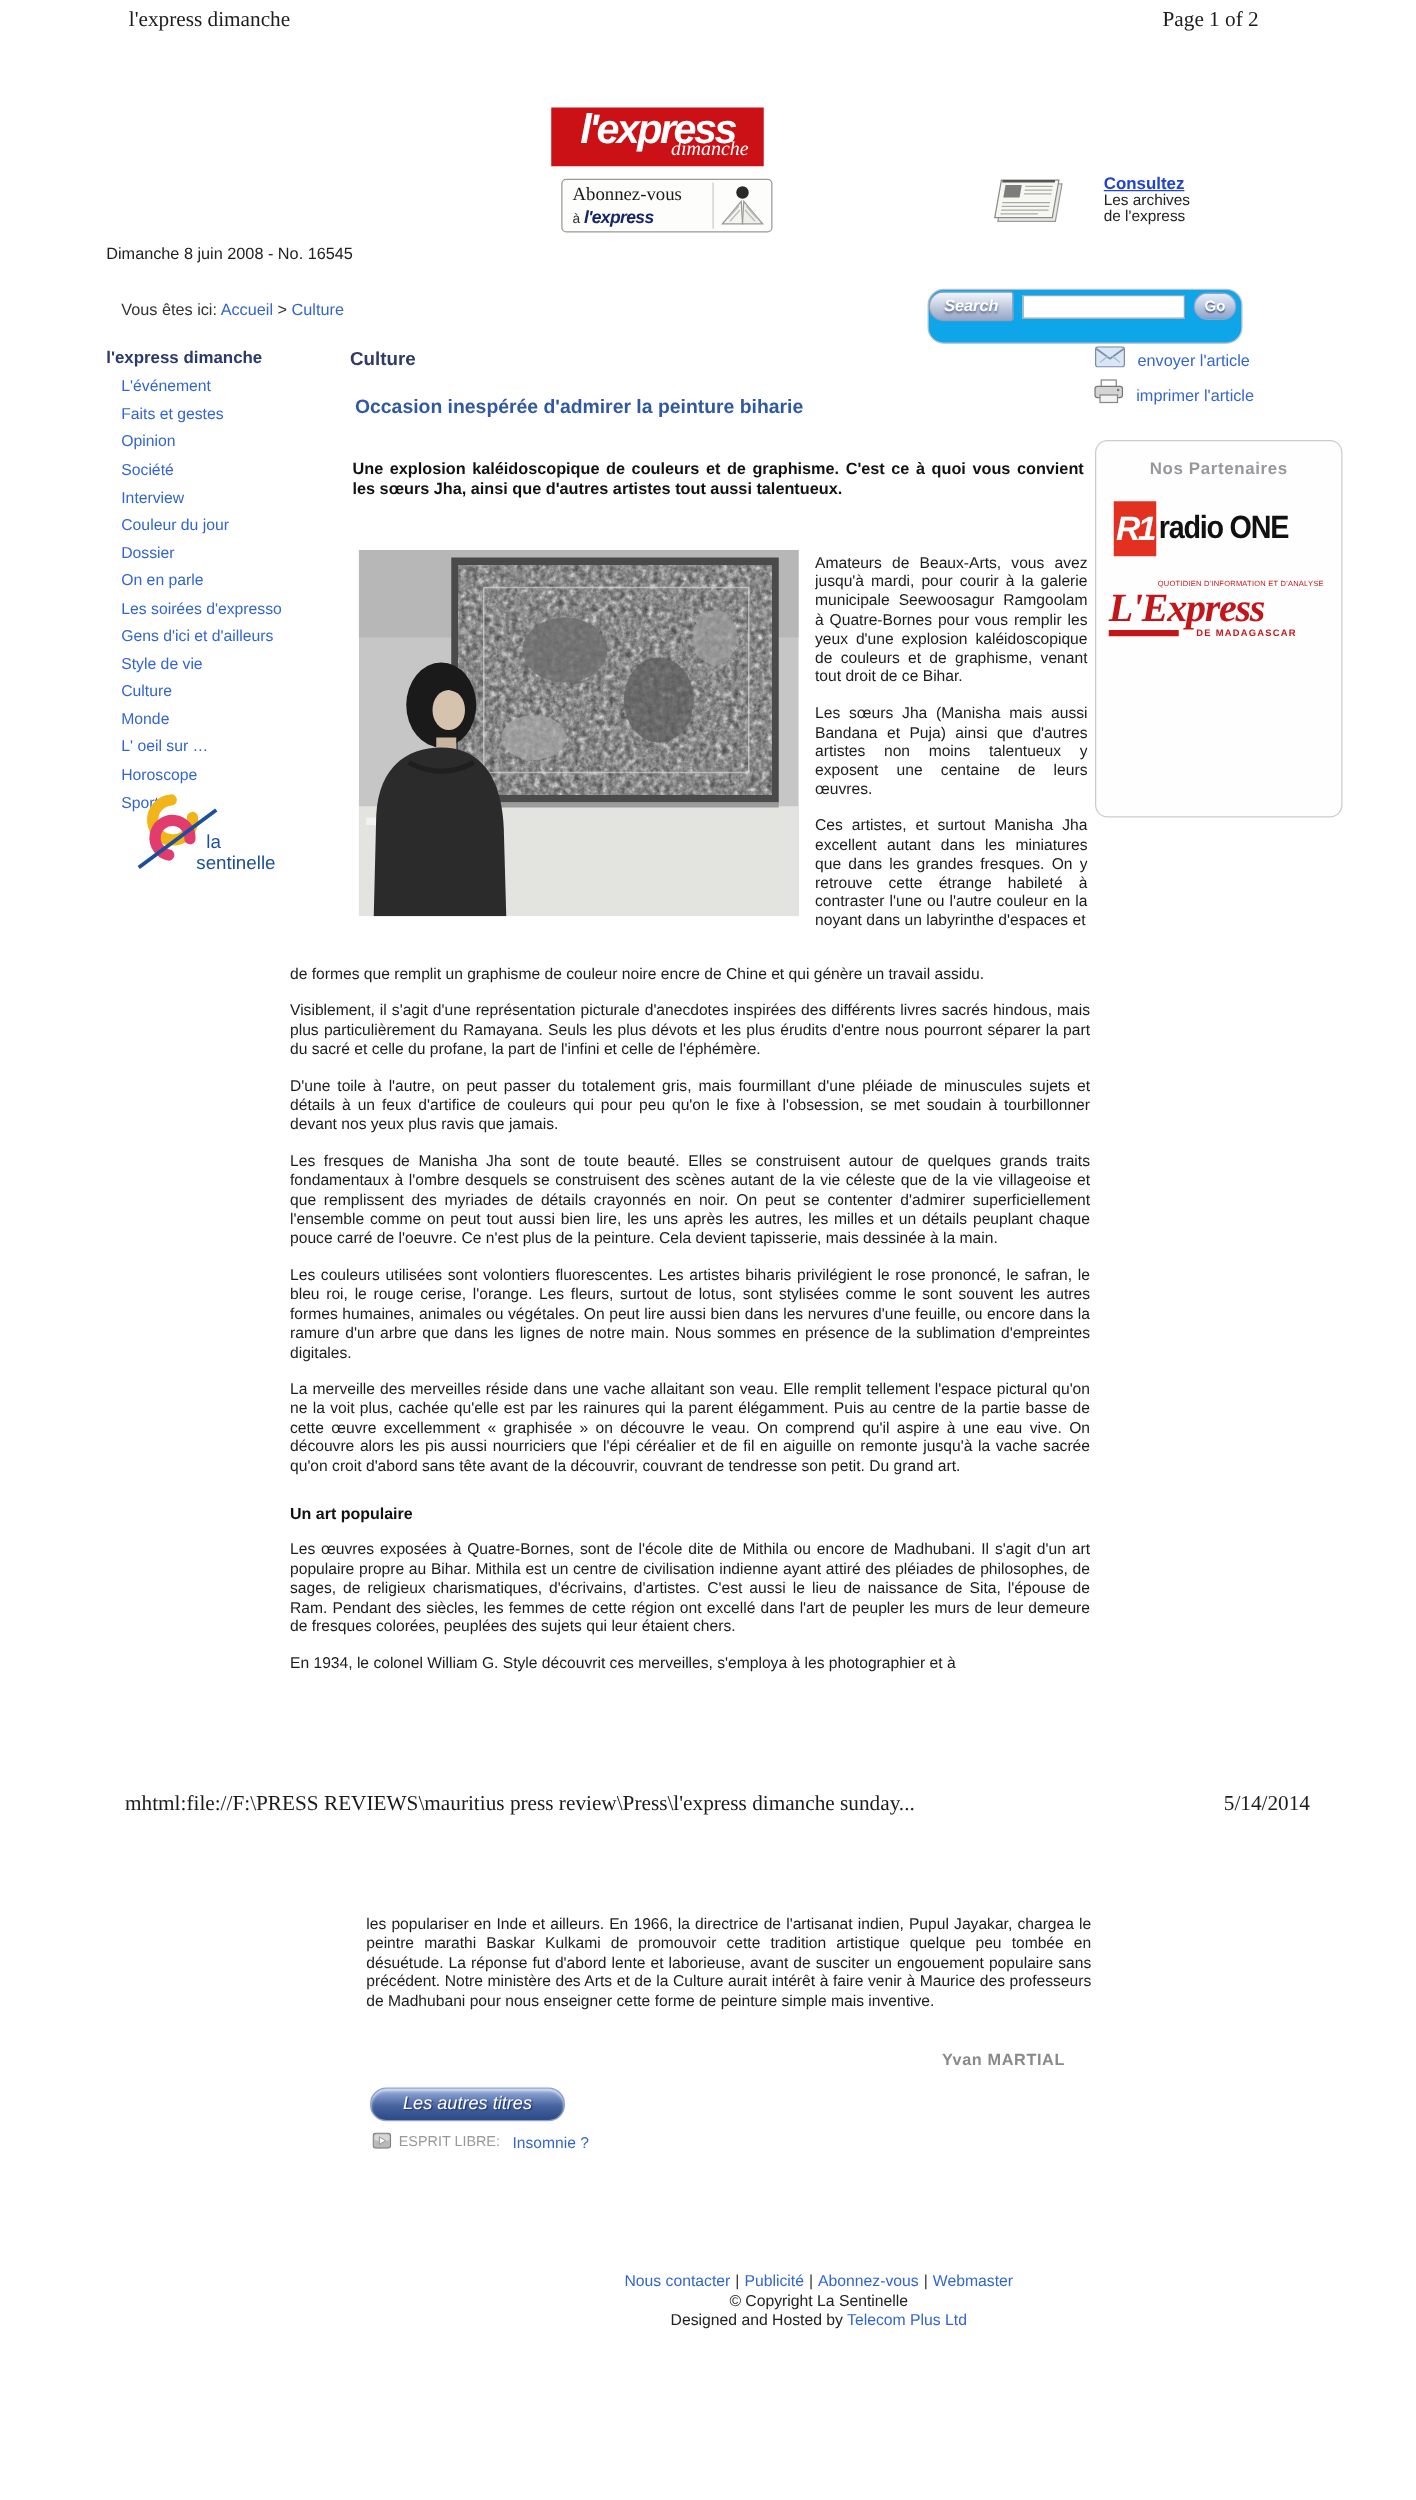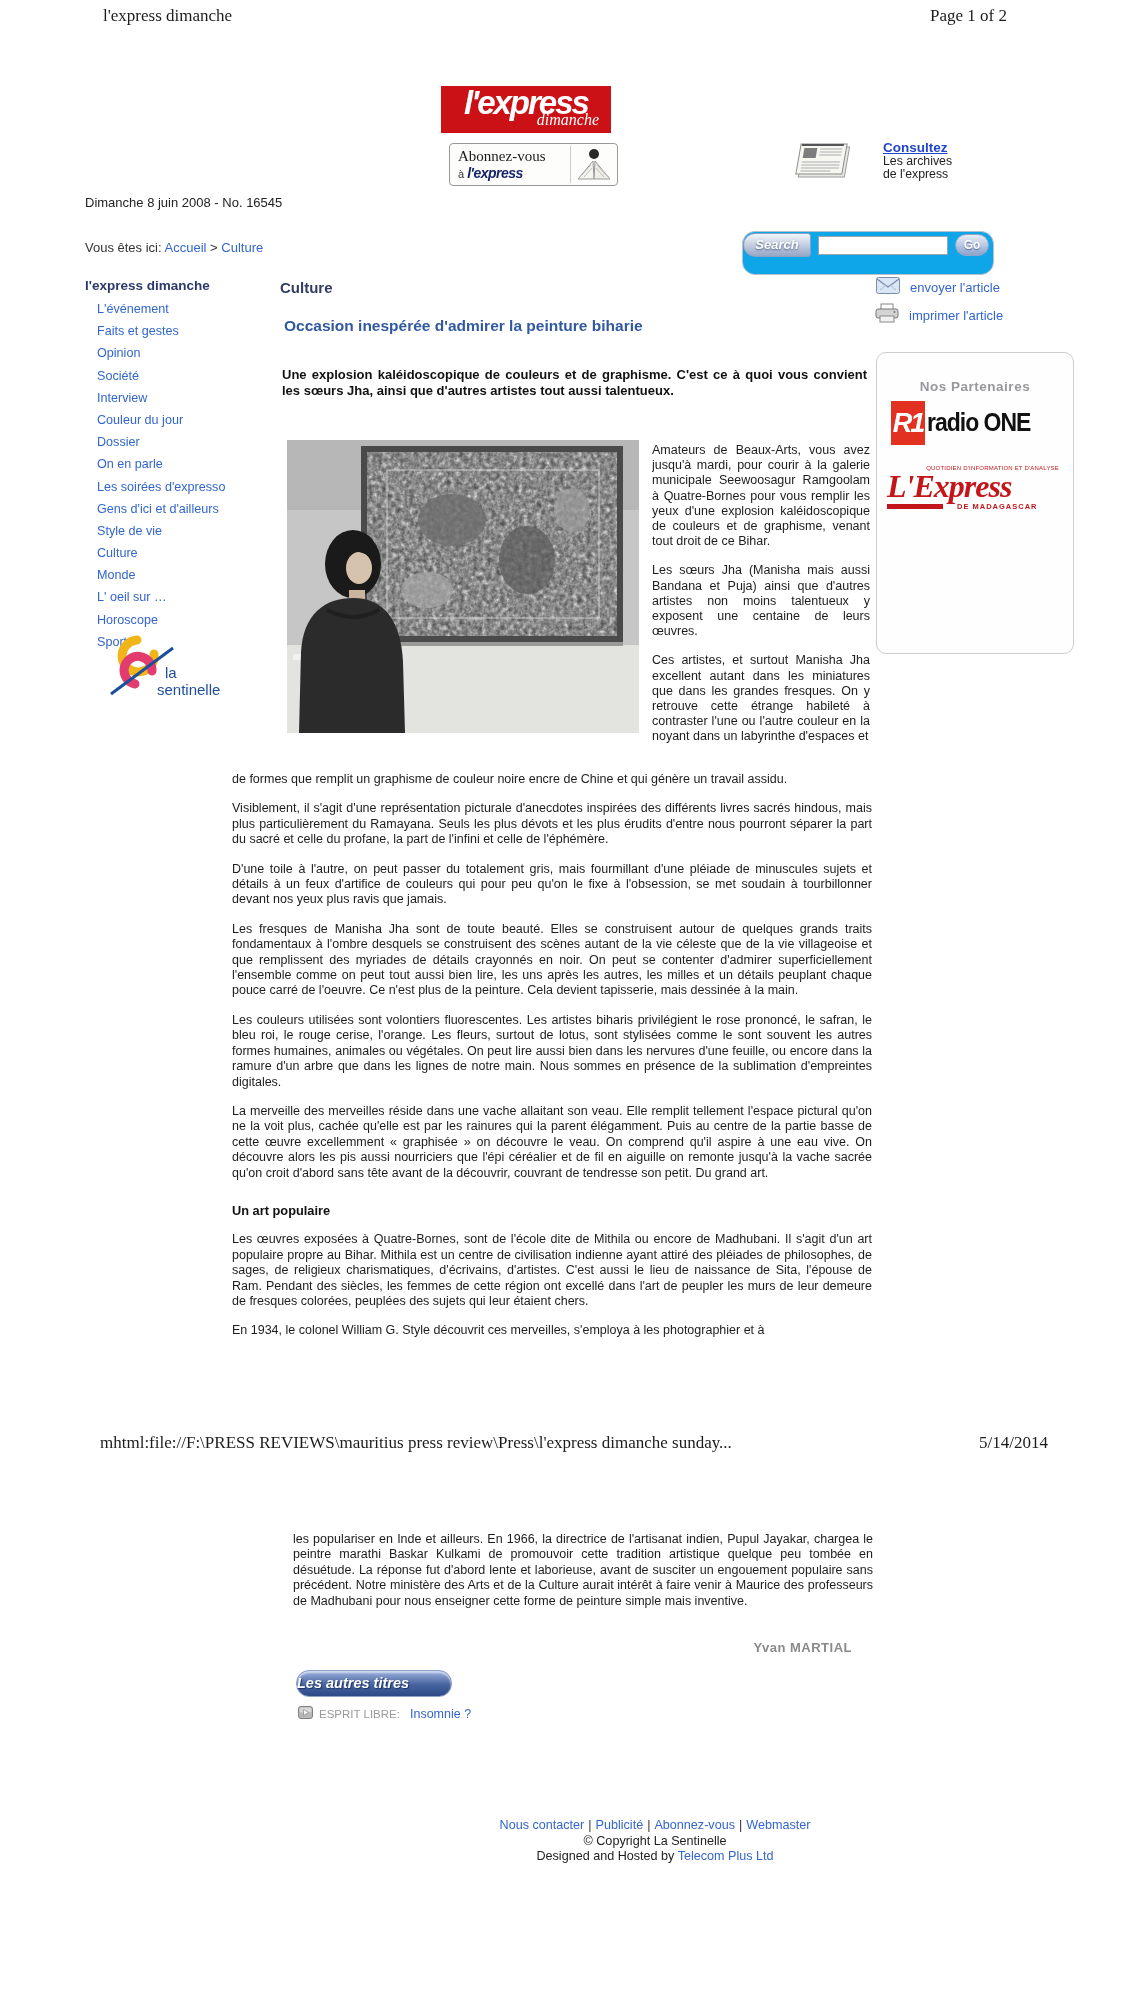--- a/index.html
+++ b/index.html
@@ -27,21 +27,21 @@
   .sub-l1{font-family:"Liberation Serif",serif;font-size:15px;color:#1a1a1a;}
   .sub-l2{font-size:11px;color:#333;margin-top:0px;}
   .sub-brand{font-style:italic;font-weight:bold;font-size:14px;color:#15246b;letter-spacing:-0.5px;}
   .sub-img{width:46px;height:37px;border-left:1px solid #ccc;display:flex;align-items:center;justify-content:center;}
   .np-stack{position:absolute;left:791px;top:139px;}
   .archives{position:absolute;left:883px;top:140px;line-height:13.5px;}
   .archives a{font-size:13.5px;font-weight:bold;color:#2244cc;text-decoration:underline;cursor:pointer;}
   .archives div{font-size:12.3px;color:#222;}
 
   
-  .breadcrumb{position:absolute;left:85px;top:240px;font-size:13px;color:#333;text-align:center;}
+  .breadcrumb{position:absolute;left:97px;top:240px;font-size:13px;color:#333;text-align:center;}
   .breadcrumb a{color:#3366cc;text-decoration:none;cursor:pointer;}
   .searchbar{position:absolute;left:742px;top:231px;height:26px;display:flex;align-items:center;
              border:1px solid #b9c0cd;border-radius:13px;background:#0ea5e9;padding:0 4px 16px 0;}
   .search-label{width:66px;height:22px;line-height:22px;text-align:center;color:#fff;font-weight:bold;
                 font-style:italic;font-size:13px;text-shadow:0 1px 2px #4d5e82;
                 background:linear-gradient(#f3f6fb,#96a6c6);border:1px solid #8ea0bf;
                 border-radius:12px 3px 3px 12px;cursor:pointer;}
   .search-input{width:122px;height:17px;border:1px solid #9aa3af;margin:0 7px;font-size:12px;padding:0 3px;}
   .go-btn{width:32px;height:20px;line-height:20px;text-align:center;border-radius:11px;
           background:linear-gradient(#e9eef7,#8ba3cf);border:1px solid #93a6c6;color:#fff;
@@ -68,21 +68,21 @@
   .body-text{position:absolute;left:0;top:495px;width:640px;font-size:12.5px;line-height:15.4px;
              text-align:justify;}
   .body-text p{margin:0 0 14px 0;}
   .body-text h4{margin:22px 0 14px 0;font-size:12.8px;color:#111;}
 
   
   .tool-row{position:absolute;display:flex;align-items:center;cursor:pointer;}
   .tool-row a{font-size:13px;color:#3366cc;text-decoration:none;margin-left:10px;}
   .partners{position:absolute;left:876px;top:352px;width:196px;height:300px;border:1px solid #ccc;
             border-radius:10px;background:#fefefe;}
-  .partners-title{text-align:center;margin-top:26px;font-size:13.5px;font-weight:bold;color:#97979c;
+  .partners-title{text-align:center;margin-top:14px;font-size:13.5px;font-weight:bold;color:#97979c;
                   letter-spacing:.5px;}
   .r1-row{position:absolute;left:14px;top:48px;display:flex;align-items:center;cursor:pointer;}
   .r1-box{width:34px;height:44px;background:#e23120;color:#fff;font-weight:bold;font-style:italic;
           font-size:27px;display:flex;align-items:center;justify-content:center;letter-spacing:-2px;}
   .radioone{font-size:23px;font-weight:bold;color:#111;letter-spacing:-1px;margin-left:2px;line-height:24px;
             transform:scaleY(1.12);transform-origin:bottom;}
   .lexmada{position:absolute;left:10px;top:112px;cursor:pointer;width:176px;}
   .lexmada-tag{font-size:6px;color:#c3161a;text-align:right;letter-spacing:.2px;margin-right:4px;}
   .lexmada-main{font-family:"Liberation Serif",serif;font-style:italic;font-weight:bold;font-size:32px;
                 color:#c3161a;letter-spacing:-1px;line-height:30px;}
@@ -90,22 +90,22 @@
   .lexmada-bar{width:56px;height:5px;background:#c3161a;}
   .lexmada-sub{font-size:7.5px;font-weight:bold;color:#c3161a;letter-spacing:1px;margin-left:14px;}
 
   
   .page2{position:absolute;left:293px;top:1532px;width:580px;font-size:12.5px;line-height:15.4px;
          text-align:justify;}
   .author{position:absolute;left:252px;top:1640px;width:600px;text-align:right;font-size:13px;
           font-weight:bold;color:#8a8a8a;letter-spacing:.5px;}
   .other-btn{position:absolute;left:296px;top:1670px;width:154px;height:25px;border-radius:13px;
              background:linear-gradient(#9db2dd 0%,#47639f 55%,#2d4a86 100%);
-             border:1px solid #8ea2c8;color:#fff;font-weight:bold;font-style:italic;font-size:14.5px;
-             text-align:left;line-height:24px;text-shadow:1px 1px 1px #1d3263;cursor:pointer;
+             border:1px solid #8ea2c8;color:#fff;font-weight:normal;font-style:italic;font-size:14.5px;
+             text-align:center;line-height:24px;text-shadow:1px 1px 1px #1d3263;cursor:pointer;
              box-shadow:inset 0 2px 2px #cddaf0;}
   .esprit{position:absolute;left:298px;top:1706px;display:flex;align-items:center;font-size:11.5px;}
   .esprit-cat{color:#999;margin-left:6px;}
   .esprit a{color:#3366cc;font-size:12.5px;text-decoration:none;margin-left:10px;cursor:pointer;}
 
   
   .site-footer{position:absolute;left:330px;top:1818px;width:650px;text-align:center;
                font-size:12.6px;line-height:15.5px;color:#222;}
   .site-footer a{color:#3366cc;text-decoration:none;cursor:pointer;}
   .site-footer .sep{color:#333;margin:0 4px;}

